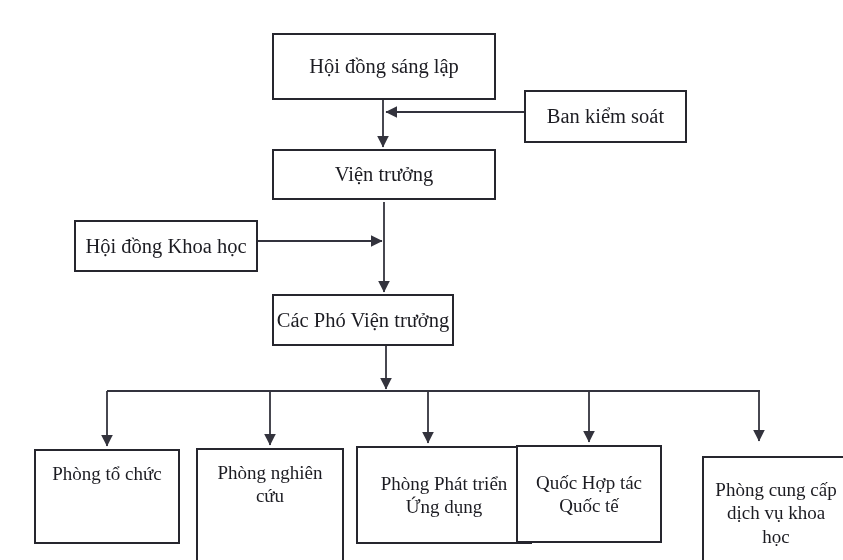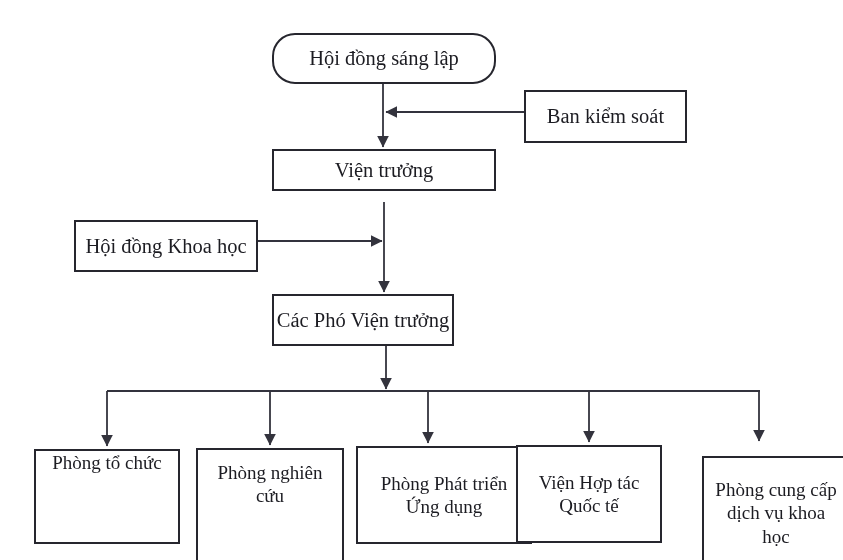--- a/index.html
+++ b/index.html
@@ -37,26 +37,26 @@
     text-align: center;
     z-index: 2;
     line-height: 1.22;
   }
   .node.top-level { font-size: 20.5px; }
   .node.dept { font-size: 19px; }
   .node.align-top { justify-content: flex-start; }
   .node .line { display: block; white-space: nowrap; }
 
   
-  #n-founding   { left: 272px; top: 33px;  width: 224px; height: 51px; border-radius: 23px; }
+  #n-founding   { left: 272px; top: 33px;  width: 224px; height: 67px; }
   #n-control    { left: 524px; top: 90px;  width: 163px; height: 53px; }
-  #n-director   { left: 272px; top: 149px; width: 224px; height: 42px; }
+  #n-director   { left: 272px; top: 149px; width: 224px; height: 51px; }
   #n-science    { left: 74px;  top: 220px; width: 184px; height: 52px; }
   #n-deputy     { left: 272px; top: 294px; width: 182px; height: 52px; }
-  #n-dept-0     { left: 34px;  top: 449px; width: 146px; height: 95px; }
+  #n-dept-0     { left: 34px;  top: 449px; width: 146px; height: 95px; padding-top: 11px; }
   #n-dept-1     { left: 196px; top: 448px; width: 148px; height: 114px; padding-top: 11px; }
   #n-dept-2     { left: 356px; top: 446px; width: 176px; height: 98px; }
   #n-dept-3     { left: 516px; top: 445px; width: 146px; height: 98px; }
   #n-dept-4     { left: 674px; top: 456px; width: 148px; height: 114px; margin-left: 28px; }
 </style>
 </head>
 <body>
 
 <div id="canvas">
 
@@ -116,21 +116,21 @@
     <span class="line">Phòng nghiên</span>
     <span class="line">cứu</span>
   </div>
 
   <div class="node dept" id="n-dept-2">
     <span class="line">Phòng Phát triển</span>
     <span class="line">Ứng dụng</span>
   </div>
 
   <div class="node dept" id="n-dept-3">
-    <span class="line">Viện Hợp tác</span>
+    <span class="line">Quốc Hợp tác</span>
     <span class="line">Quốc tế</span>
   </div>
 
   <div class="node dept" id="n-dept-4">
     <span class="line">Phòng cung cấp</span>
     <span class="line">dịch vụ khoa</span>
     <span class="line">học</span>
   </div>
 
 </div>

